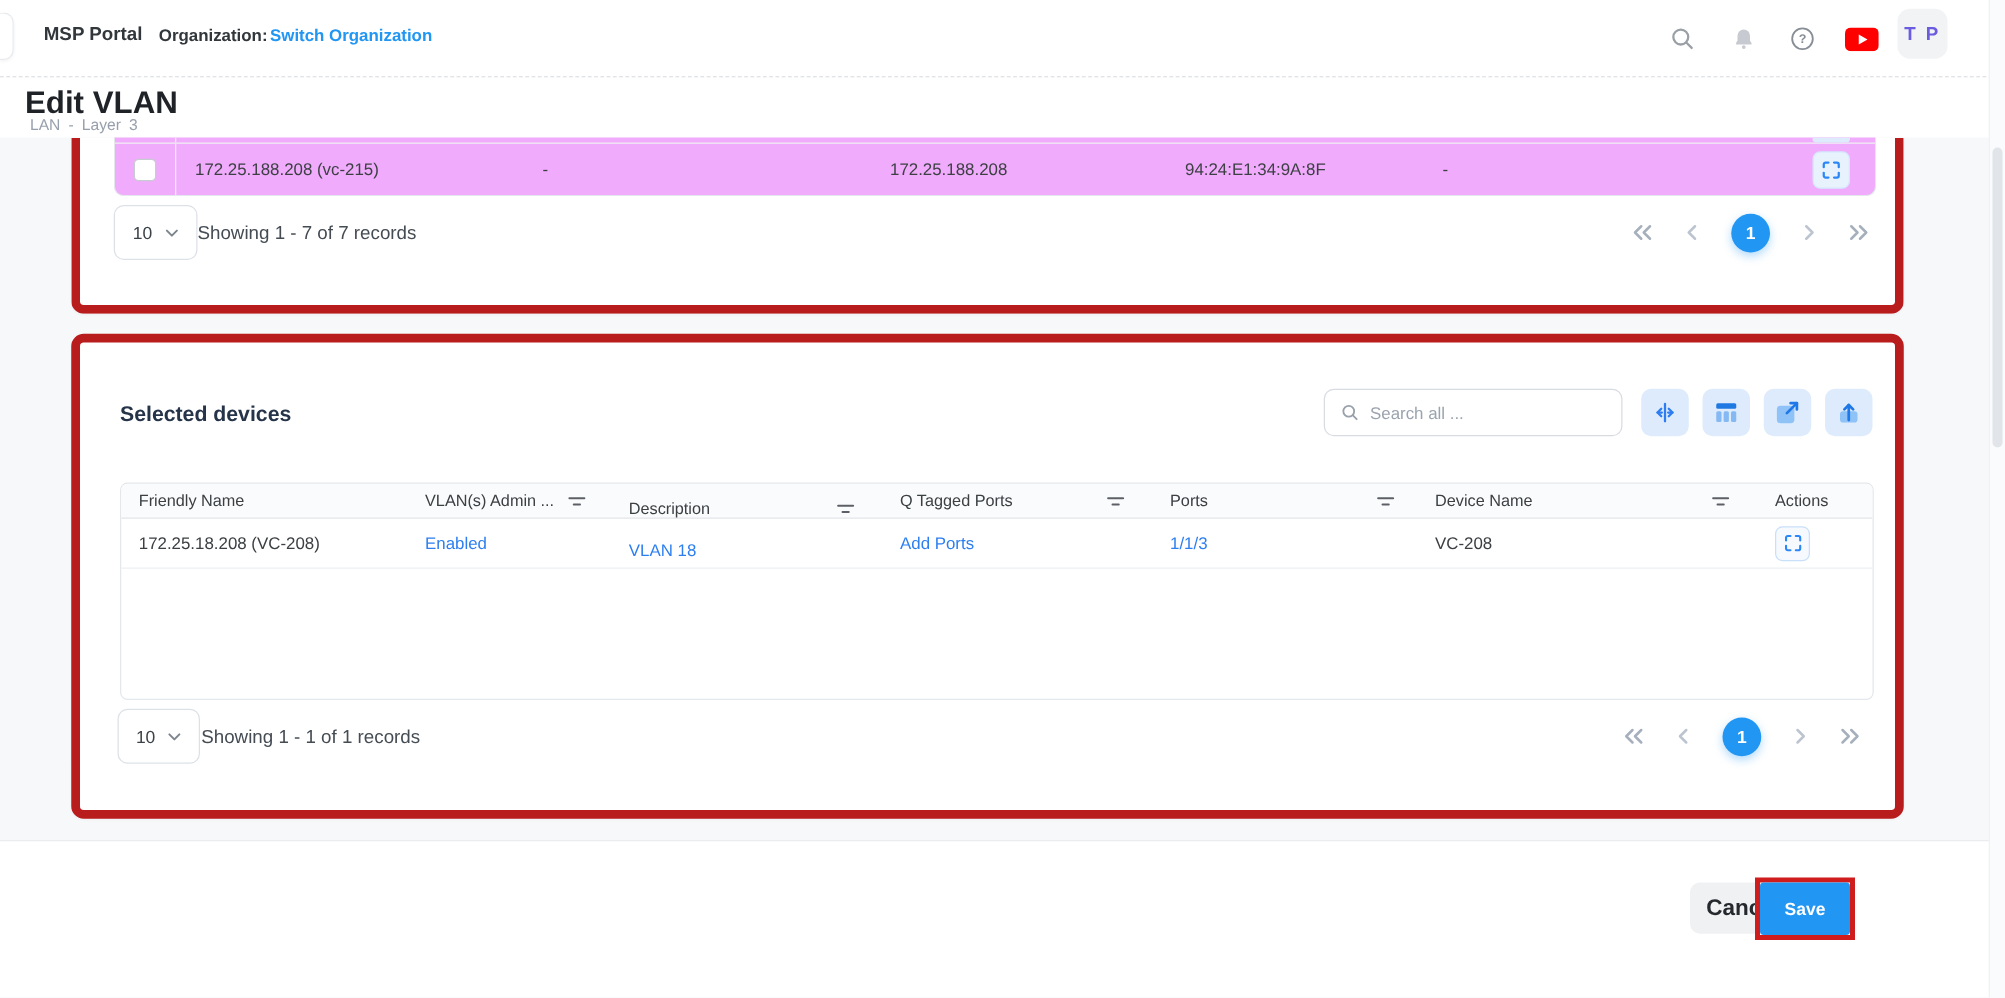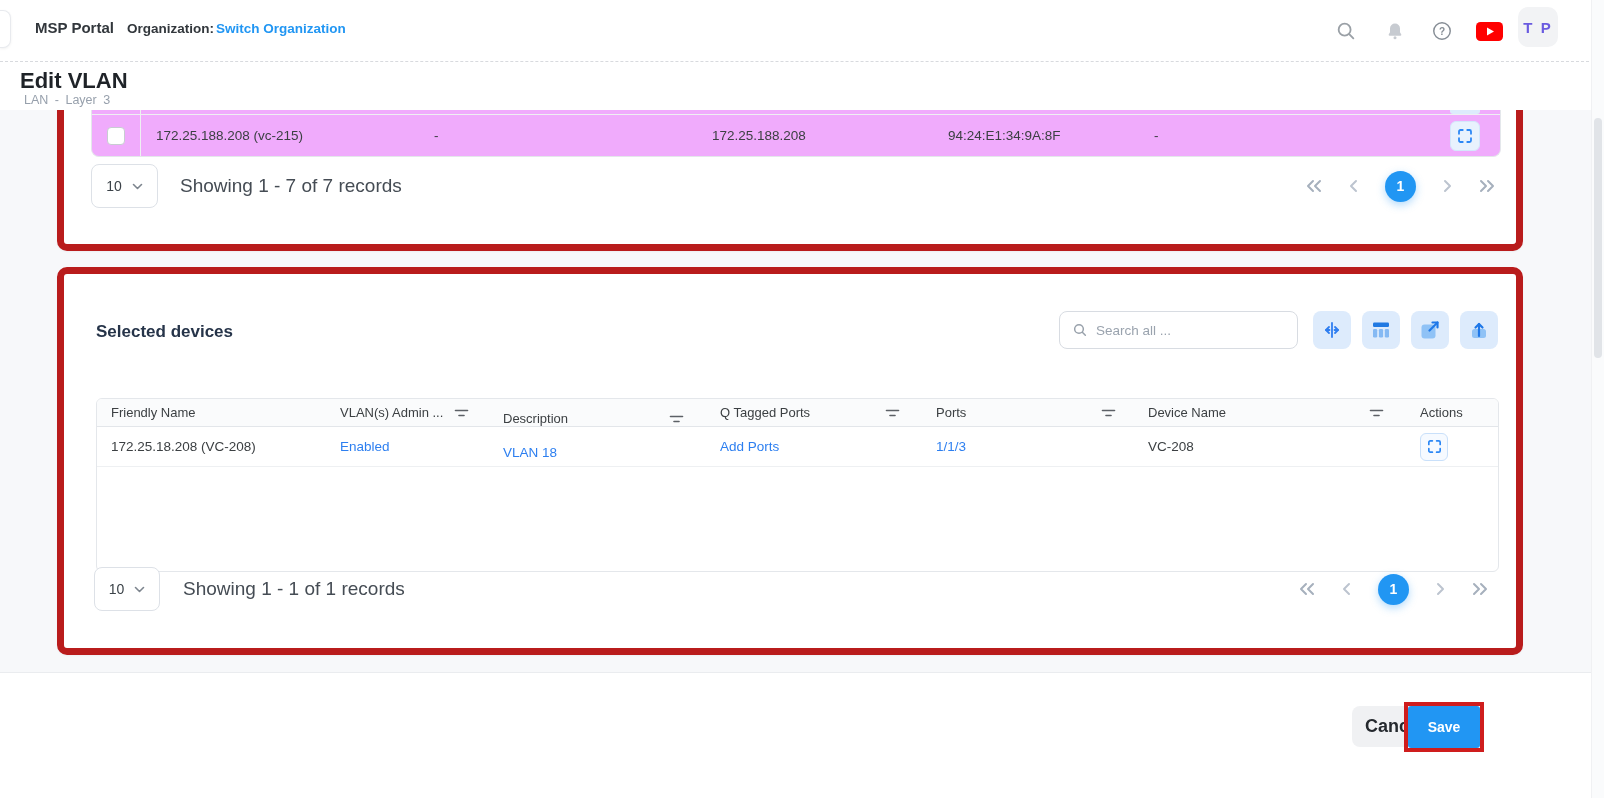--- a/index.html
+++ b/index.html
@@ -19,21 +19,21 @@
   .org-label { position:absolute; left:127px; top:21px; font-size:13.5px; font-weight:700; color:#32373c; }
   .org-link { position:absolute; left:216px; top:21px; font-size:13.5px; font-weight:700; color:#2196f3; cursor:pointer; }
   .tb-icon { position:absolute; top:17px; width:28px; height:28px;
     display:flex; align-items:center; justify-content:center; cursor:pointer; }
   .avatar { position:absolute; left:1518px; top:7px; width:40px; height:40px;
     background:#f2f3f5; border-radius:10px; display:flex; align-items:center; justify-content:center;
     font-size:15px; font-weight:700; color:#6a5be0; letter-spacing:2px; cursor:pointer; }
 
   
   .title-section { position:absolute; left:0; top:62px; width:1604px; height:48px; background:#fff; }
-  .page-title { position:absolute; left:20px; top:6px; font-size:22px; font-weight:700; color:#1f2328; }
+  .page-title { position:absolute; left:20px; top:6px; font-size:25px; font-weight:700; color:#1f2328; }
   .page-sub { position:absolute; left:24px; top:31px; font-size:12.5px; color:#97a0ac; word-spacing:3px; }
 
   
   .card { position:absolute; background:#fff; border:7px solid #b91c1c;
     box-shadow:0 1px 2px rgba(16,24,40,.04); }
   .card1 { left:57px; top:110px; width:1466px; height:141px;
     border-top:none; border-radius:0 0 10px 10px; }
   .card2 { left:57px; top:267px; width:1466px; height:388px; border-radius:10px; }
 
   
@@ -58,40 +58,40 @@
   .actions-cell { display:flex; justify-content:flex-end; align-items:center; padding-right:20px; }
   .expand-btn { width:30px; height:30px; background:#e8f2fd; border:1px solid #d4e7fb;
     border-radius:6px; display:flex; align-items:center; justify-content:center; cursor:pointer; }
 
   
   .pagin { position:absolute; height:46px; }
   .pagesize { position:absolute; left:0; top:1px; width:67px; height:44px;
     border:1px solid #dde1e7; border-radius:8px; background:#fff;
     display:flex; align-items:center; justify-content:center; gap:10px;
     font-size:14px; color:#3b4248; cursor:pointer; }
-  .summary { position:absolute; left:79px; top:0; height:46px; display:flex; align-items:center;
-    font-size:19px; color:#454c54; padding-left:10px; }
+  .summary { position:absolute; left:57px; top:0; height:46px; display:flex; align-items:center;
+    font-size:15px; color:#454c54; padding-left:10px; }
   .pager { position:absolute; top:0; height:46px; display:flex; align-items:center; gap:27px; }
   .pager .pg { cursor:pointer; display:flex; align-items:center; }
   .page-circle { width:31px; height:31px; border-radius:50%; background:#2196f3; color:#fff;
     font-size:14px; font-weight:700; display:flex; align-items:center; justify-content:center;
     box-shadow:0 3px 8px rgba(33,150,243,.35); cursor:pointer; }
 
   
   .sd-title { position:absolute; left:32px; top:48px; font-size:17px; font-weight:700; color:#263449; }
   .search-box { position:absolute; left:995px; top:37px; width:239px; height:38px;
     border:1px solid #d8dce2; border-radius:8px; background:#fff;
     display:flex; align-items:center; padding-left:12px; gap:8px; }
   .search-box input { border:none; outline:none; flex:1; font-size:13.5px; color:#3c4043;
     font-family:inherit; background:transparent; }
   .search-box input::placeholder { color:#9aa3ae; }
   .tool-btn { position:absolute; top:37px; width:38px; height:38px; background:#ddebfc;
     border:none; border-radius:8px; display:flex; align-items:center; justify-content:center; cursor:pointer; }
 
-  .table2 { position:absolute; left:32px; top:124px; width:1403px; height:174px;
+  .table2 { position:absolute; left:32px; top:112px; width:1403px; height:174px;
     border:1px solid #e4e7eb; border-radius:6px; background:#fff; overflow:hidden; }
   .t2-grid { display:grid; grid-template-columns:229px 157px 215px 216px 216px 268px 1fr; }
   .t2-head { height:28px; background:#fafbfc; border-bottom:1px solid #e3e6ea;
     font-size:13px; font-weight:500; color:#3c4043; }
   .th { display:flex; align-items:center; padding-left:14px; }
   .th .filter { margin-left:auto; margin-right:14px; display:flex; cursor:pointer; }
   .th.h3, .td.d3 { padding-left:20px;margin-top:12px; }
   .th.h4, .td.d4, .th.h5, .td.d5 { padding-left:22px; }
   .th.h6, .td.d6 { padding-left:18px; }
   .th.h7, .td.d7 { padding-left:22px; }

